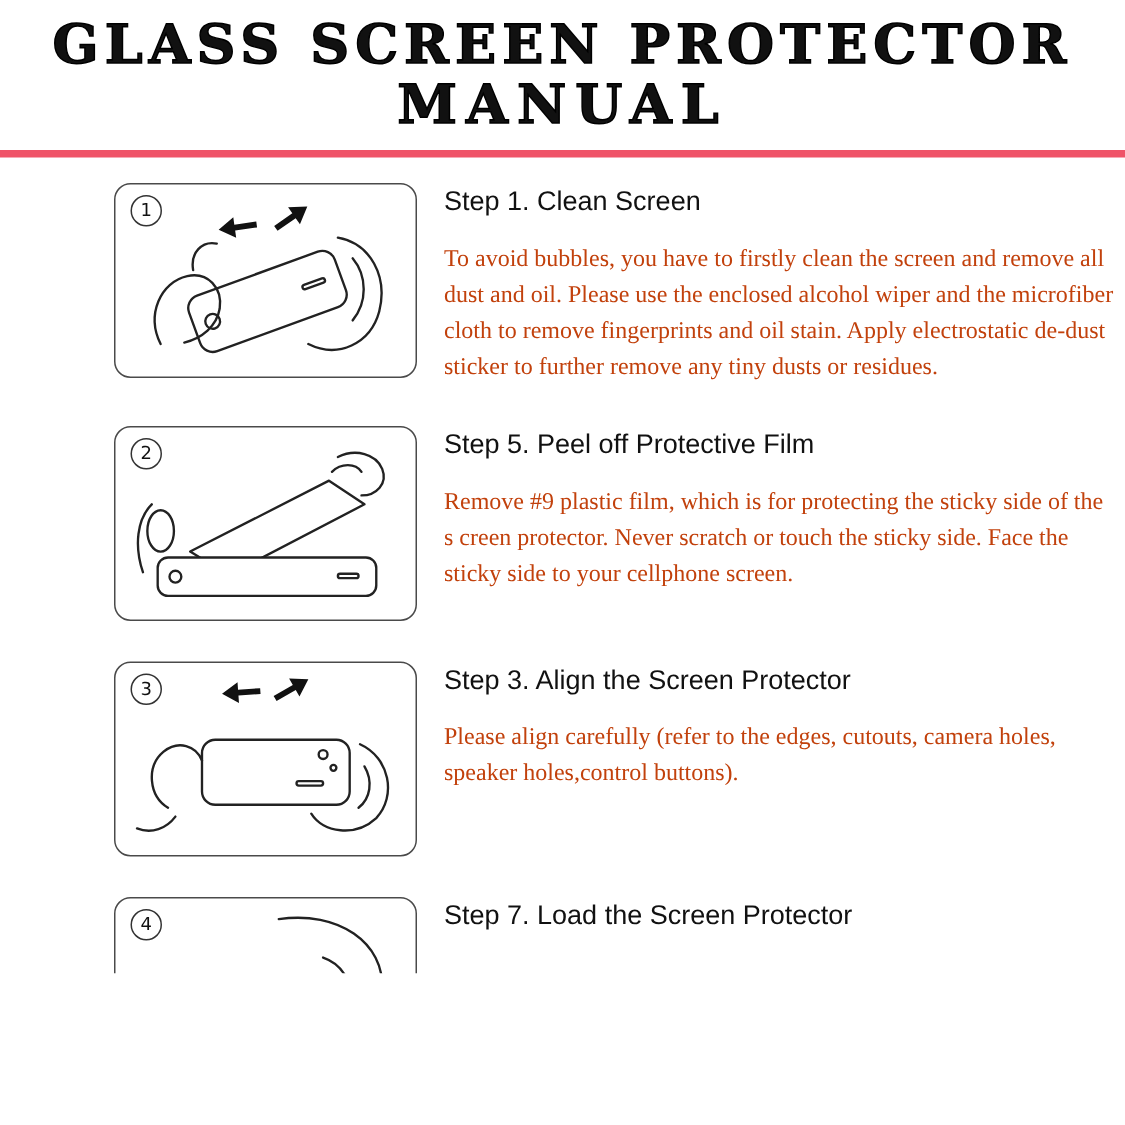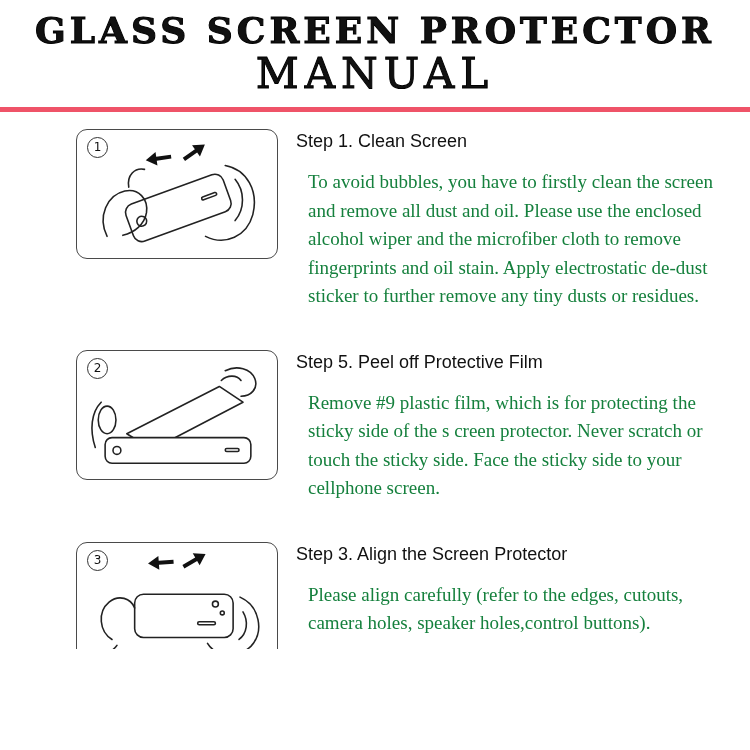--- a/index.html
+++ b/index.html
@@ -24,22 +24,22 @@
   .title-line1 {
     font-family: "DejaVu Serif", serif;
     font-weight: 700;
     font-size: 36px;
     letter-spacing: 4px;
     line-height: 1.05;
     -webkit-text-stroke: 1px #000;
   }
   .title-line2 {
     font-family: "DejaVu Serif", serif;
-    font-weight: 400;
-    font-size: 42px;
+    font-weight: 700;
+    font-size: 36px;
     letter-spacing: 6px;
     line-height: 1.15;
     -webkit-text-stroke: 1px #000;
   }
   .divider {
     height: 5px;
     width: 100%;
     background: #ef5368;
     margin-top: 9px;
   }
@@ -85,25 +85,25 @@
     margin-left: 18px;
     width: 448px;
   }
   .step-heading {
     font-size: 18px;
     font-weight: normal;
     font-family: "Liberation Sans", sans-serif;
     margin: 2px 0 16px 0;
   }
   .step-body {
-    font-size: 19px;
+    font-size: 16px;
     font-family: "Liberation Serif", serif;
     line-height: 1.5;
-    margin: 12px;
-    color: #15803d;
+    margin: 0;
+    color: #c2410c;
   }
   .lineart { stroke: #222; stroke-width: 1.6; fill: none; stroke-linecap: round; stroke-linejoin: round; }
   .arrow { fill: #111; stroke: none; }
 </style>
 </head>
 <body>
 
 <div class="page">
 
   <div class="title-block">

